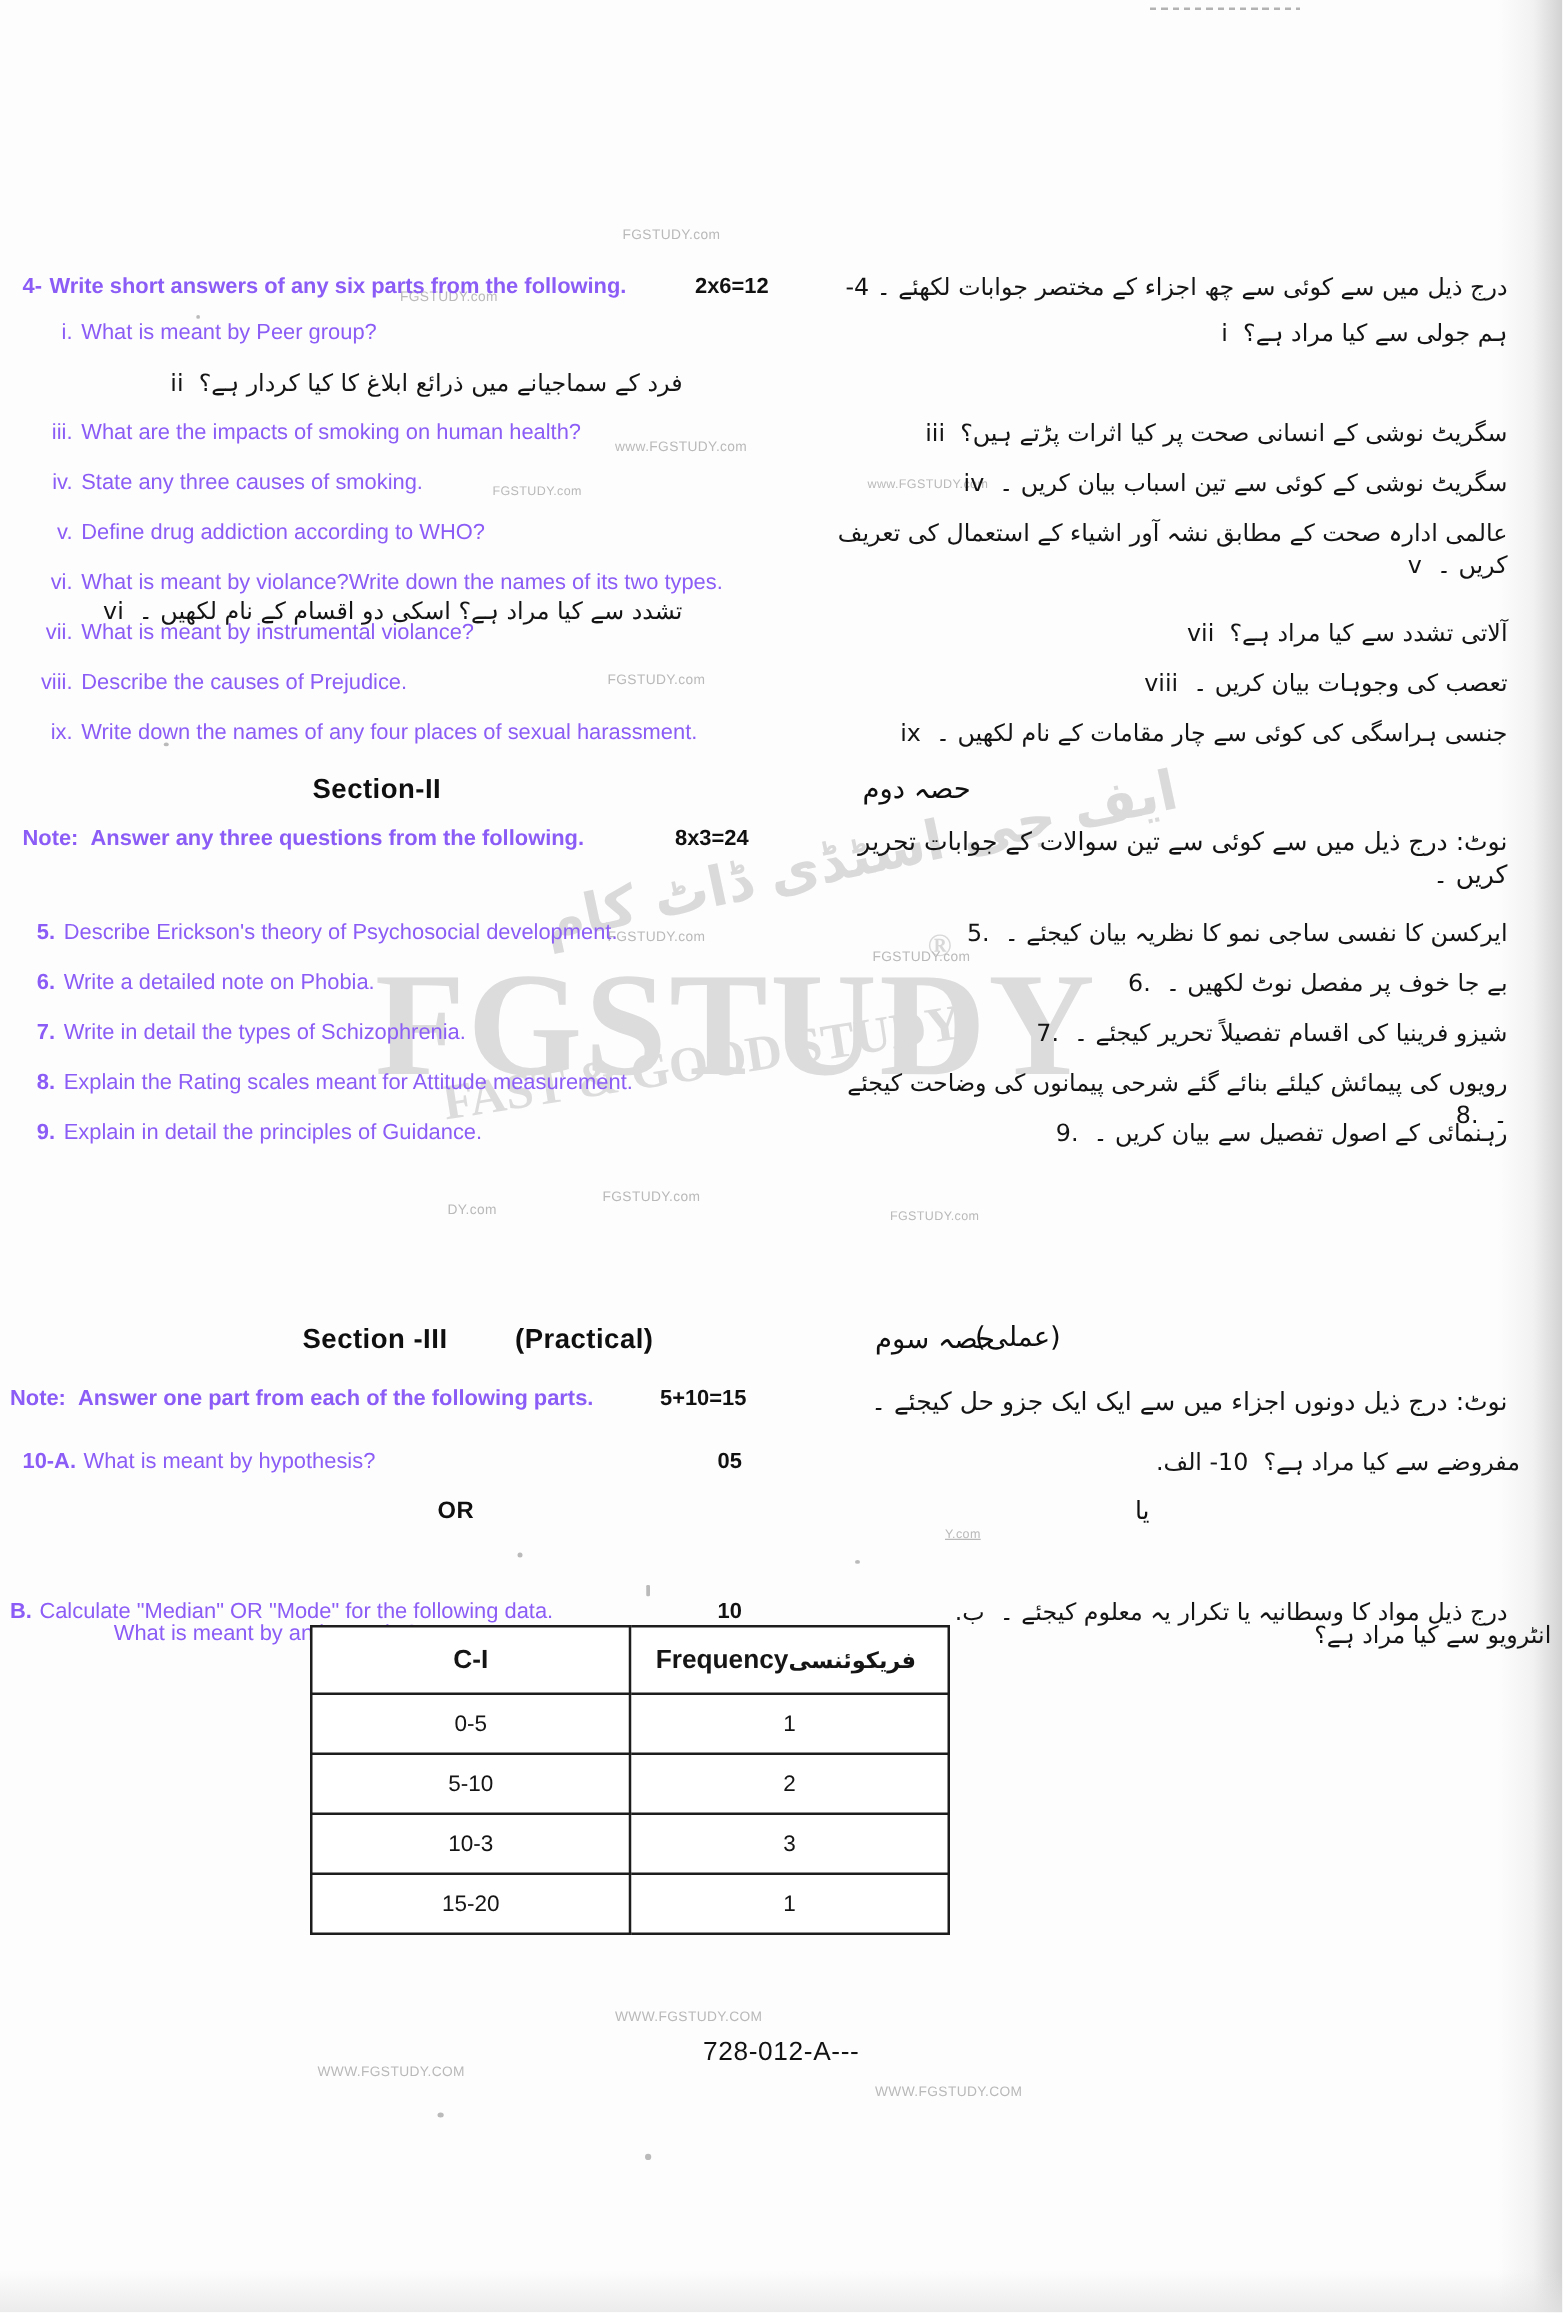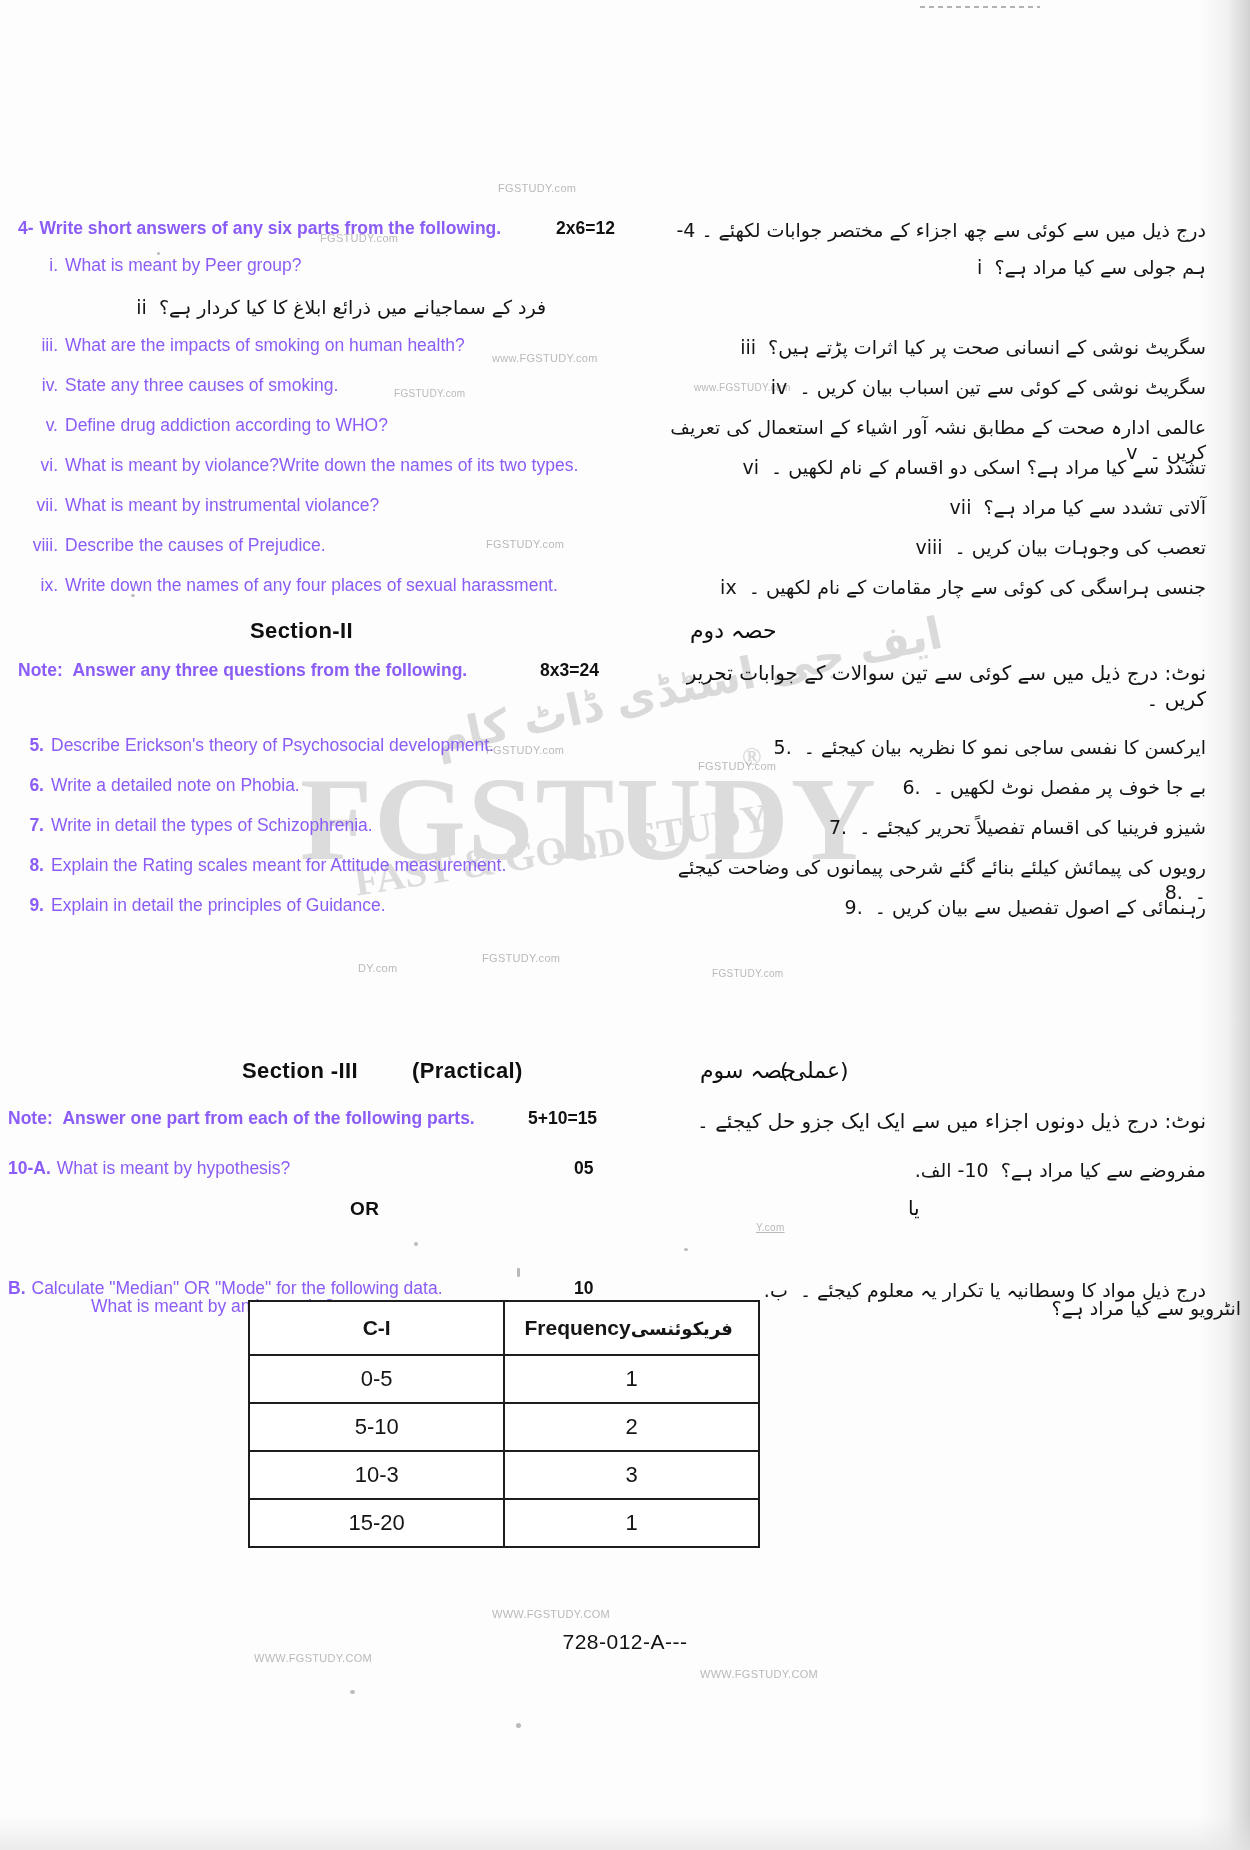--- a/index.html
+++ b/index.html
@@ -156,21 +156,21 @@
     left: 248px;
     top: 1300px;
     width: 512px;
     border-collapse: collapse;
     background: #fff;
   }
   #freq-table td, #freq-table th {
     border: 2px solid #1d1d1d;
     height: 44px;
     text-align: center;
-    font-size: 22px;
+    font-size: 18px;
     color: #151515;
     font-weight: normal;
     font-family: "Liberation Sans", sans-serif;
   }
   #freq-table th {
     font-weight: bold;
     font-size: 21px;
     height: 50px;
   }
   .th-ur {
@@ -256,21 +256,21 @@
   <div class="row" style="top:375px;">
     <div class="en"><span class="qnum rnum">iv.</span><span>State any three causes of smoking.</span></div>
     <div class="ur"><span>سگریٹ نوشی کے کوئی سے تین اسباب بیان کریں ۔</span>&nbsp;&nbsp;<span>iv</span></div>
   </div>
 
   <div class="row" style="top:415px;">
     <div class="en"><span class="qnum rnum">v.</span><span>Define drug addiction according to WHO?</span></div>
     <div class="ur"><span>عالمی ادارہ صحت کے مطابق نشہ آور اشیاء کے استعمال کی تعریف کریں ۔</span>&nbsp;&nbsp;<span>v</span></div>
   </div>
 
-  <div class="row" style="top:455px;">
+  <div class="row" style="top:455px;flex-direction:column;">
     <div class="en"><span class="qnum rnum">vi.</span><span>What is meant by violance?Write down the names of its two types.</span></div>
     <div class="ur"><span>تشدد سے کیا مراد ہے؟ اسکی دو اقسام کے نام لکھیں ۔</span>&nbsp;&nbsp;<span>vi</span></div>
   </div>
 
   <div class="row" style="top:495px;">
     <div class="en"><span class="qnum rnum">vii.</span><span>What is meant by instrumental violance?</span></div>
     <div class="ur"><span>آلاتی تشدد سے کیا مراد ہے؟</span>&nbsp;&nbsp;<span>vii</span></div>
   </div>
 
   <div class="row" style="top:535px;">
@@ -325,21 +325,21 @@
   <div class="ur-head" style="left:780px;top:1058px;">(عملی)</div>
 
   <div class="row" style="top:1108px;">
     <div class="en bold" style="padding-left:8px;">
       <span>Note:</span>&nbsp;&nbsp;<span>Answer one part from each of  the following parts.</span>
     </div>
     <div class="ur" style="font-size:20px;">نوٹ: درج ذیل دونوں اجزاء میں سے ایک ایک جزو حل کیجئے ۔</div>
   </div>
   <div class="marks" style="left:528px;top:1108px;">5+10=15</div>
 
-  <div class="row" style="top:1158px;">
+  <div class="row" style="top:1158px;justify-content:center;">
     <div class="en" style="padding-left:8px;"><span class="bold" style="margin-right:6px;">10-A.</span><span>What is meant by hypothesis?</span></div>
     <div class="ur"><span>مفروضے سے کیا مراد ہے؟</span>&nbsp;&nbsp;<span>10- الف.</span></div>
   </div>
   <div class="marks" style="left:574px;top:1158px;">05</div>
 
   <div class="section-head" style="left:350px;top:1198px;font-size:19px;">OR</div>
   <div class="ur-head" style="left:908px;top:1196px;font-size:20px;">یا</div>
 
   <div class="row" style="top:1296px;padding-left:35px;">
     <div class="en" style="padding-left:56px;">What is meant by an interveiw?</div>

